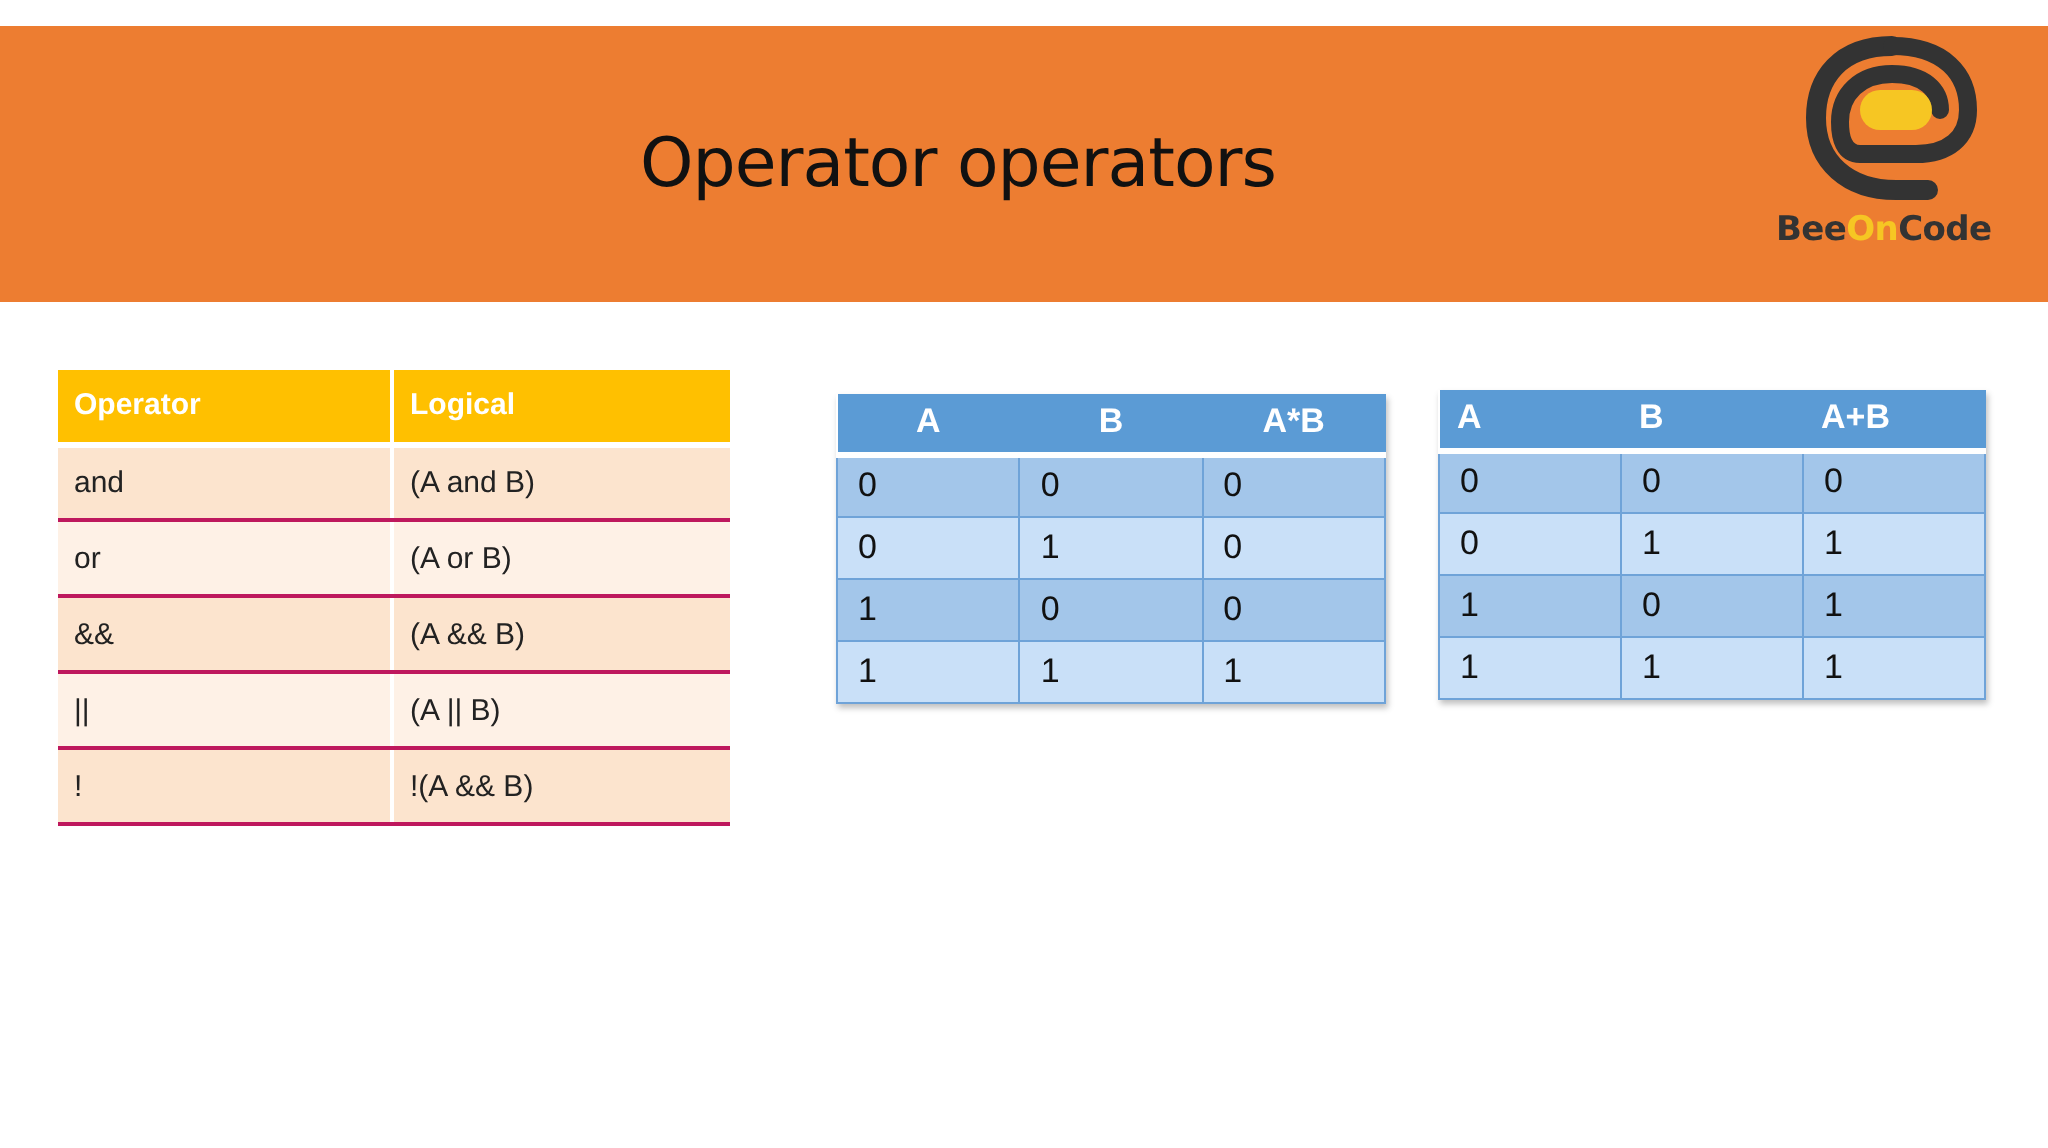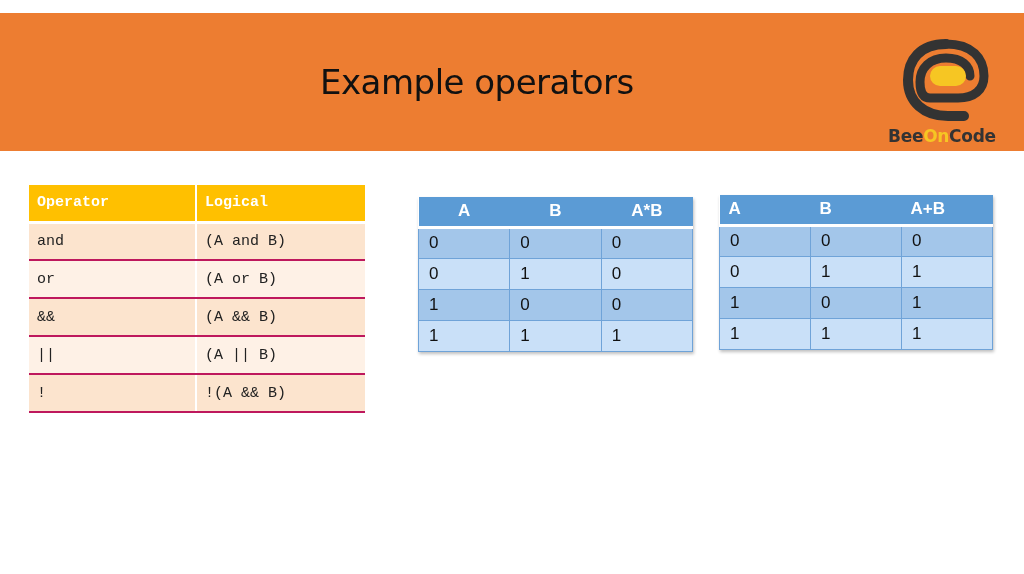--- a/index.html
+++ b/index.html
@@ -1,25 +1,25 @@
 <!DOCTYPE html>
 <html><head>
 <meta charset="utf-8">
 <style>
   * { box-sizing: border-box; margin: 0; padding: 0; }
   body { width: 1024px; height: 574px; background: #ffffff; position: relative; overflow: hidden; font-family: "Liberation Sans", sans-serif; }
   .banner { position: absolute; left: 0; top: 13px; width: 1024px; height: 138px; background: #ED7D31; }
   .title { position: absolute; left: 320px; top: 62px; font-family: "DejaVu Sans", sans-serif; font-size: 34px; color: #111; letter-spacing: -0.5px; }
-  .logo { position: absolute; left: 886px; top: 38px; width: 130px; height: 112px; }
+  .logo { position: absolute; left: 886px; top: 17px; width: 130px; height: 112px; }
   .logo svg { position: absolute; left: 14px; top: 0; }
   .logo-text { position: absolute; left: 2px; top: 88px; font-family: "DejaVu Sans", sans-serif; font-weight: bold; font-size: 17px; color: #333; letter-spacing: -0.3px; }
   .logo-text .on { color: #F6C623; }
 
   table { border-collapse: collapse; position: absolute; }
-  .ops { left: 29px; top: 185px; width: 336px; font-family: Liberation Mono, monospace; font-size: 15px; color: #222; }
+  .ops { left: 29px; top: 185px; width: 336px; font-family: Liberation Sans, sans-serif; font-size: 15px; color: #222; }
   .ops th { background: #FFC000; color: #fff; text-align: left; font-weight: bold; height: 37px; padding: 0 8px; border-bottom: 3px solid #fff; }
   .ops td { height: 38px; padding: 0 8px; border-bottom: 2px solid #be185d; }
   .ops th:first-child, .ops td:first-child { width: 167px; border-right: 2px solid #fff; }
   .ops tr.odd td { background: #FCE4CE; }
   .ops tr.even td { background: #FEF1E6; margin-left: 16px; }
 
   .tt { font-family: "Liberation Sans", sans-serif; font-size: 17px; color: #111; box-shadow: 1px 2px 3px rgba(0,0,0,0.25); }
   .tt th { background: #5B9BD5; color: #fff; font-weight: bold; height: 30px; border-bottom: 3px solid #fff; }
   .tt td { height: 31px; padding: 0 10px; border: 1px solid #6FA3D8; }
   .tt tr.odd td { background: #A3C6EA; }
@@ -27,21 +27,21 @@
   .tt-and { left: 418px; top: 197px; width: 275px; }
   .tt-and th { text-align: center; }
   .tt-or { left: 719px; top: 195px; width: 274px; }
   .tt-or th { text-align: left; padding: 0 9px; }
   .tt th, .tt td { width: 33.3%; }
 </style>
 </head>
 <body>
 
 <div class="banner"></div>
-<div class="title">Example operators</div>
+<div class="title">Operator operators</div>
 
 <div class="logo">
   <svg width="92" height="84" viewBox="0 0 92 84">
     <path d="M46 6 C20 6 8 22 8 42 C8 64 24 78 48 78 L64 78" fill="none" stroke="#333" stroke-width="10" stroke-linecap="round"></path>
     <path d="M46 6 C72 6 84 20 84 38 C84 52 74 60 58 60 L30 60 C22 60 20 52 20 44 C20 30 30 20 46 20 C62 20 70 28 70 38" fill="none" stroke="#333" stroke-width="9" stroke-linecap="round"></path>
     <rect x="30" y="28" width="36" height="20" rx="10" fill="#F6C623"></rect>
   </svg>
   <div class="logo-text"><span>Bee</span><span class="on">On</span><span>Code</span></div>
 </div>
 

